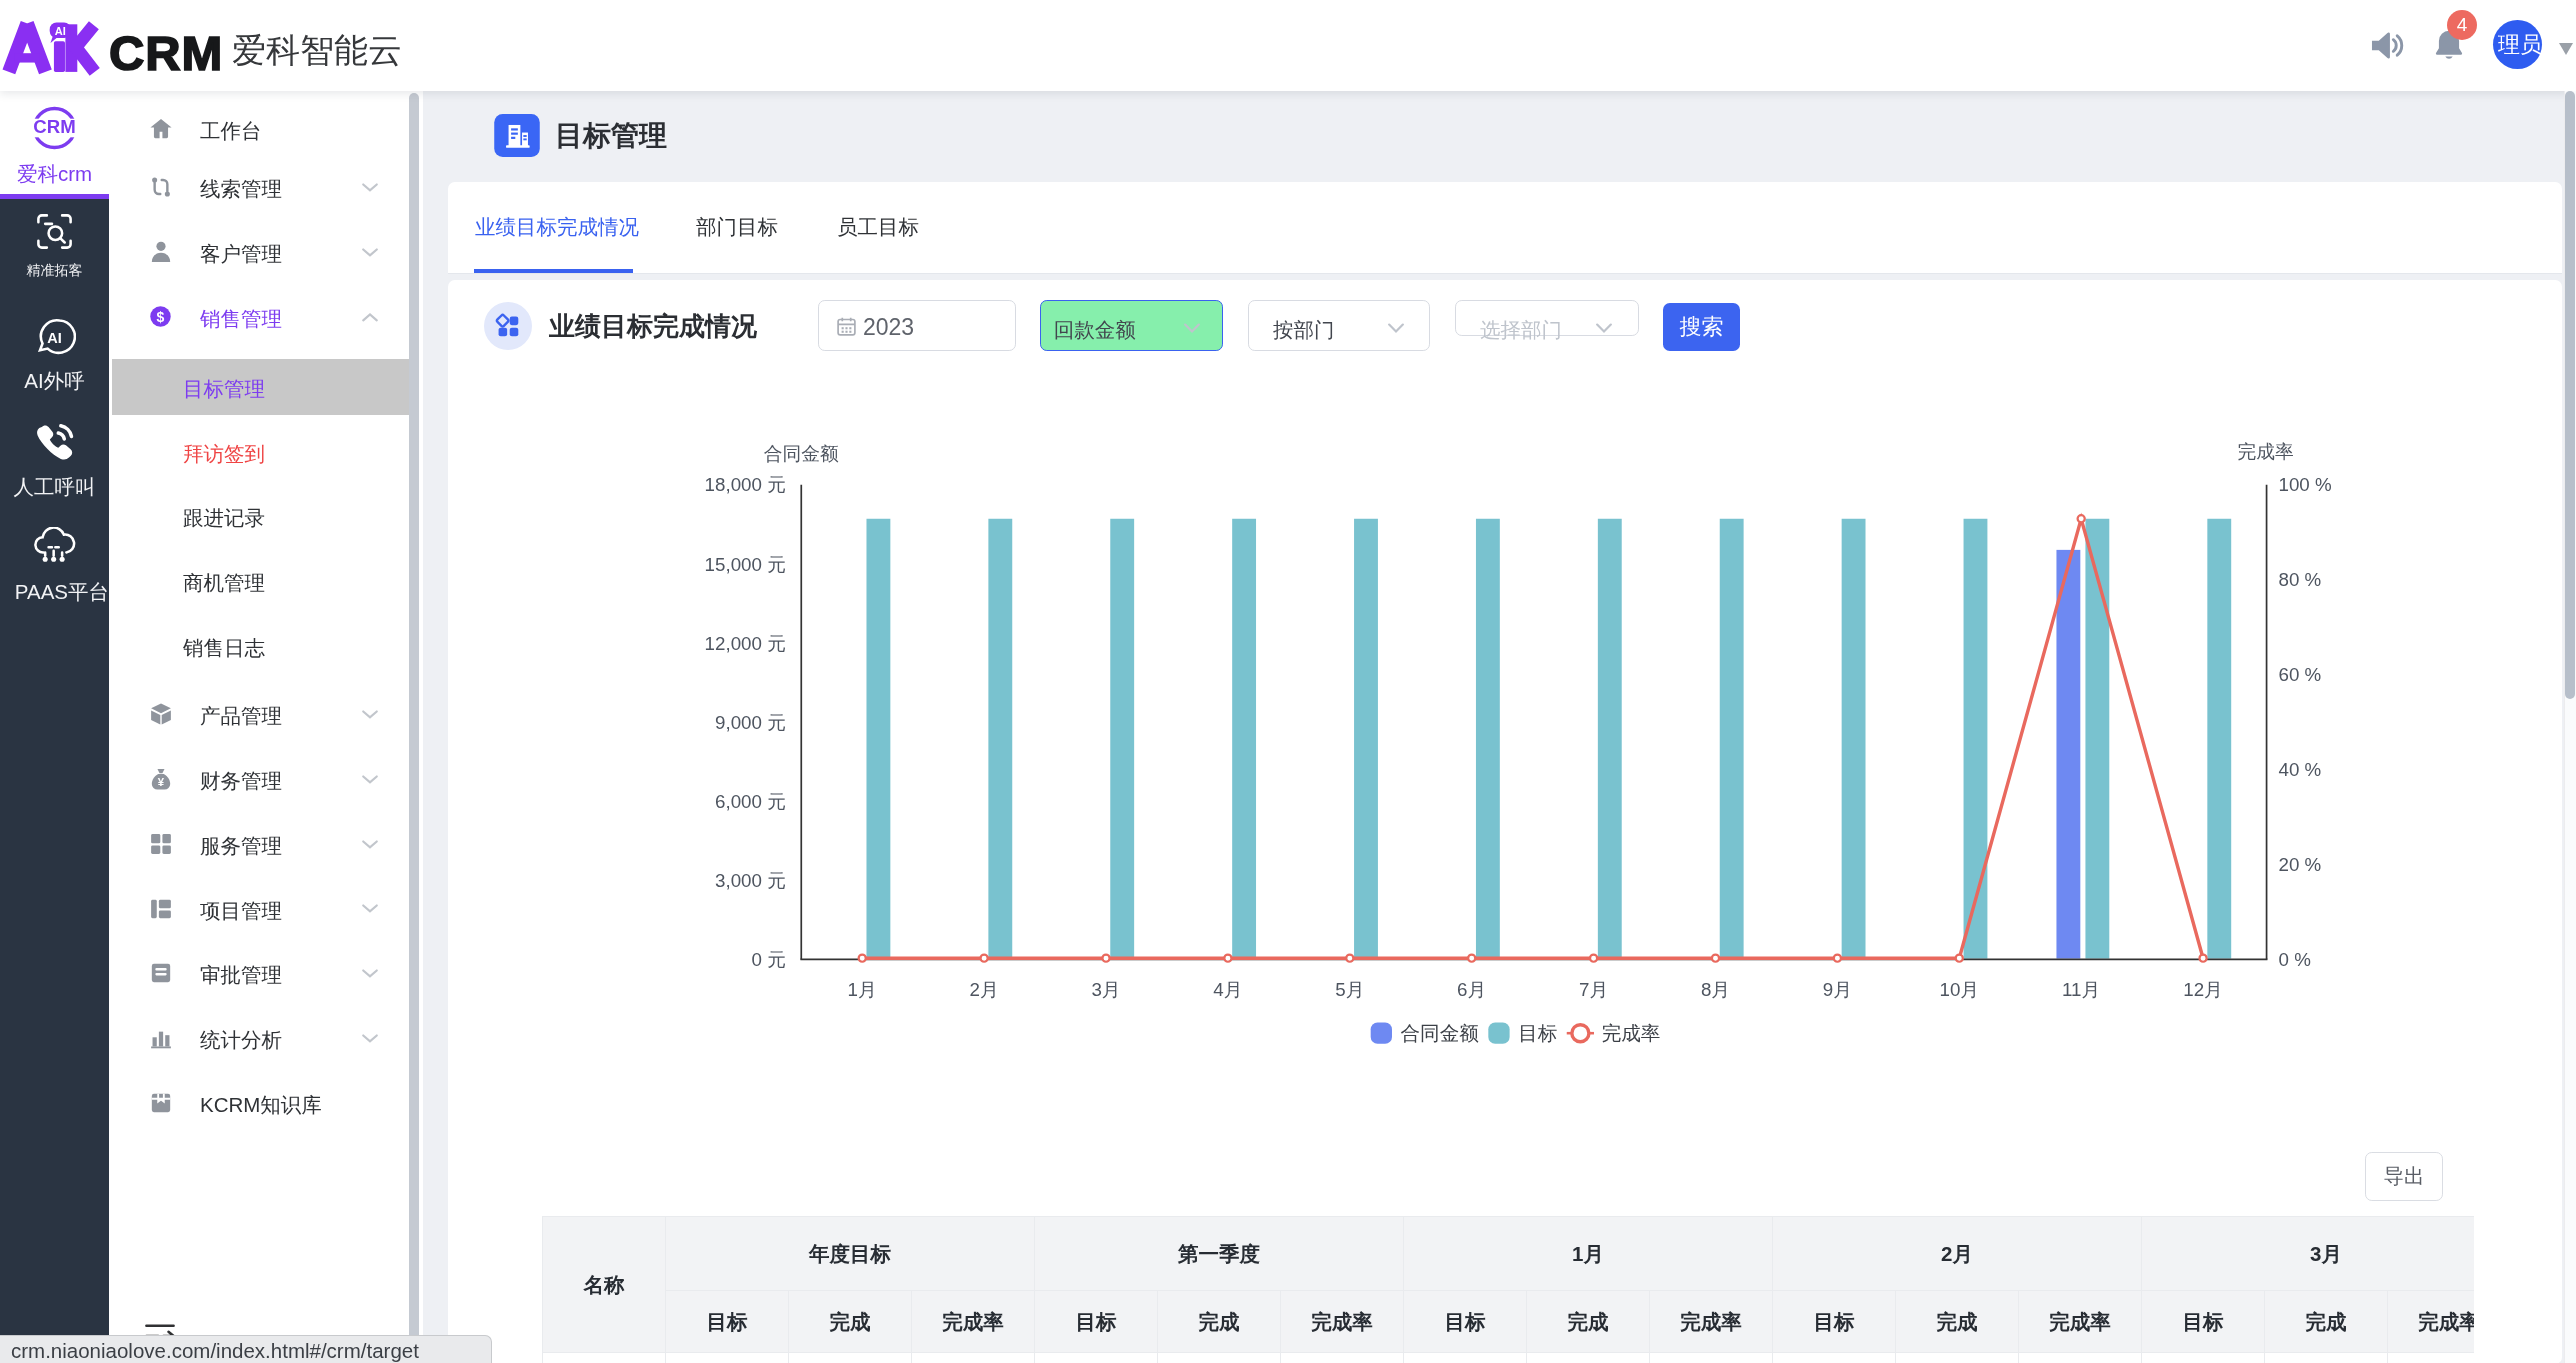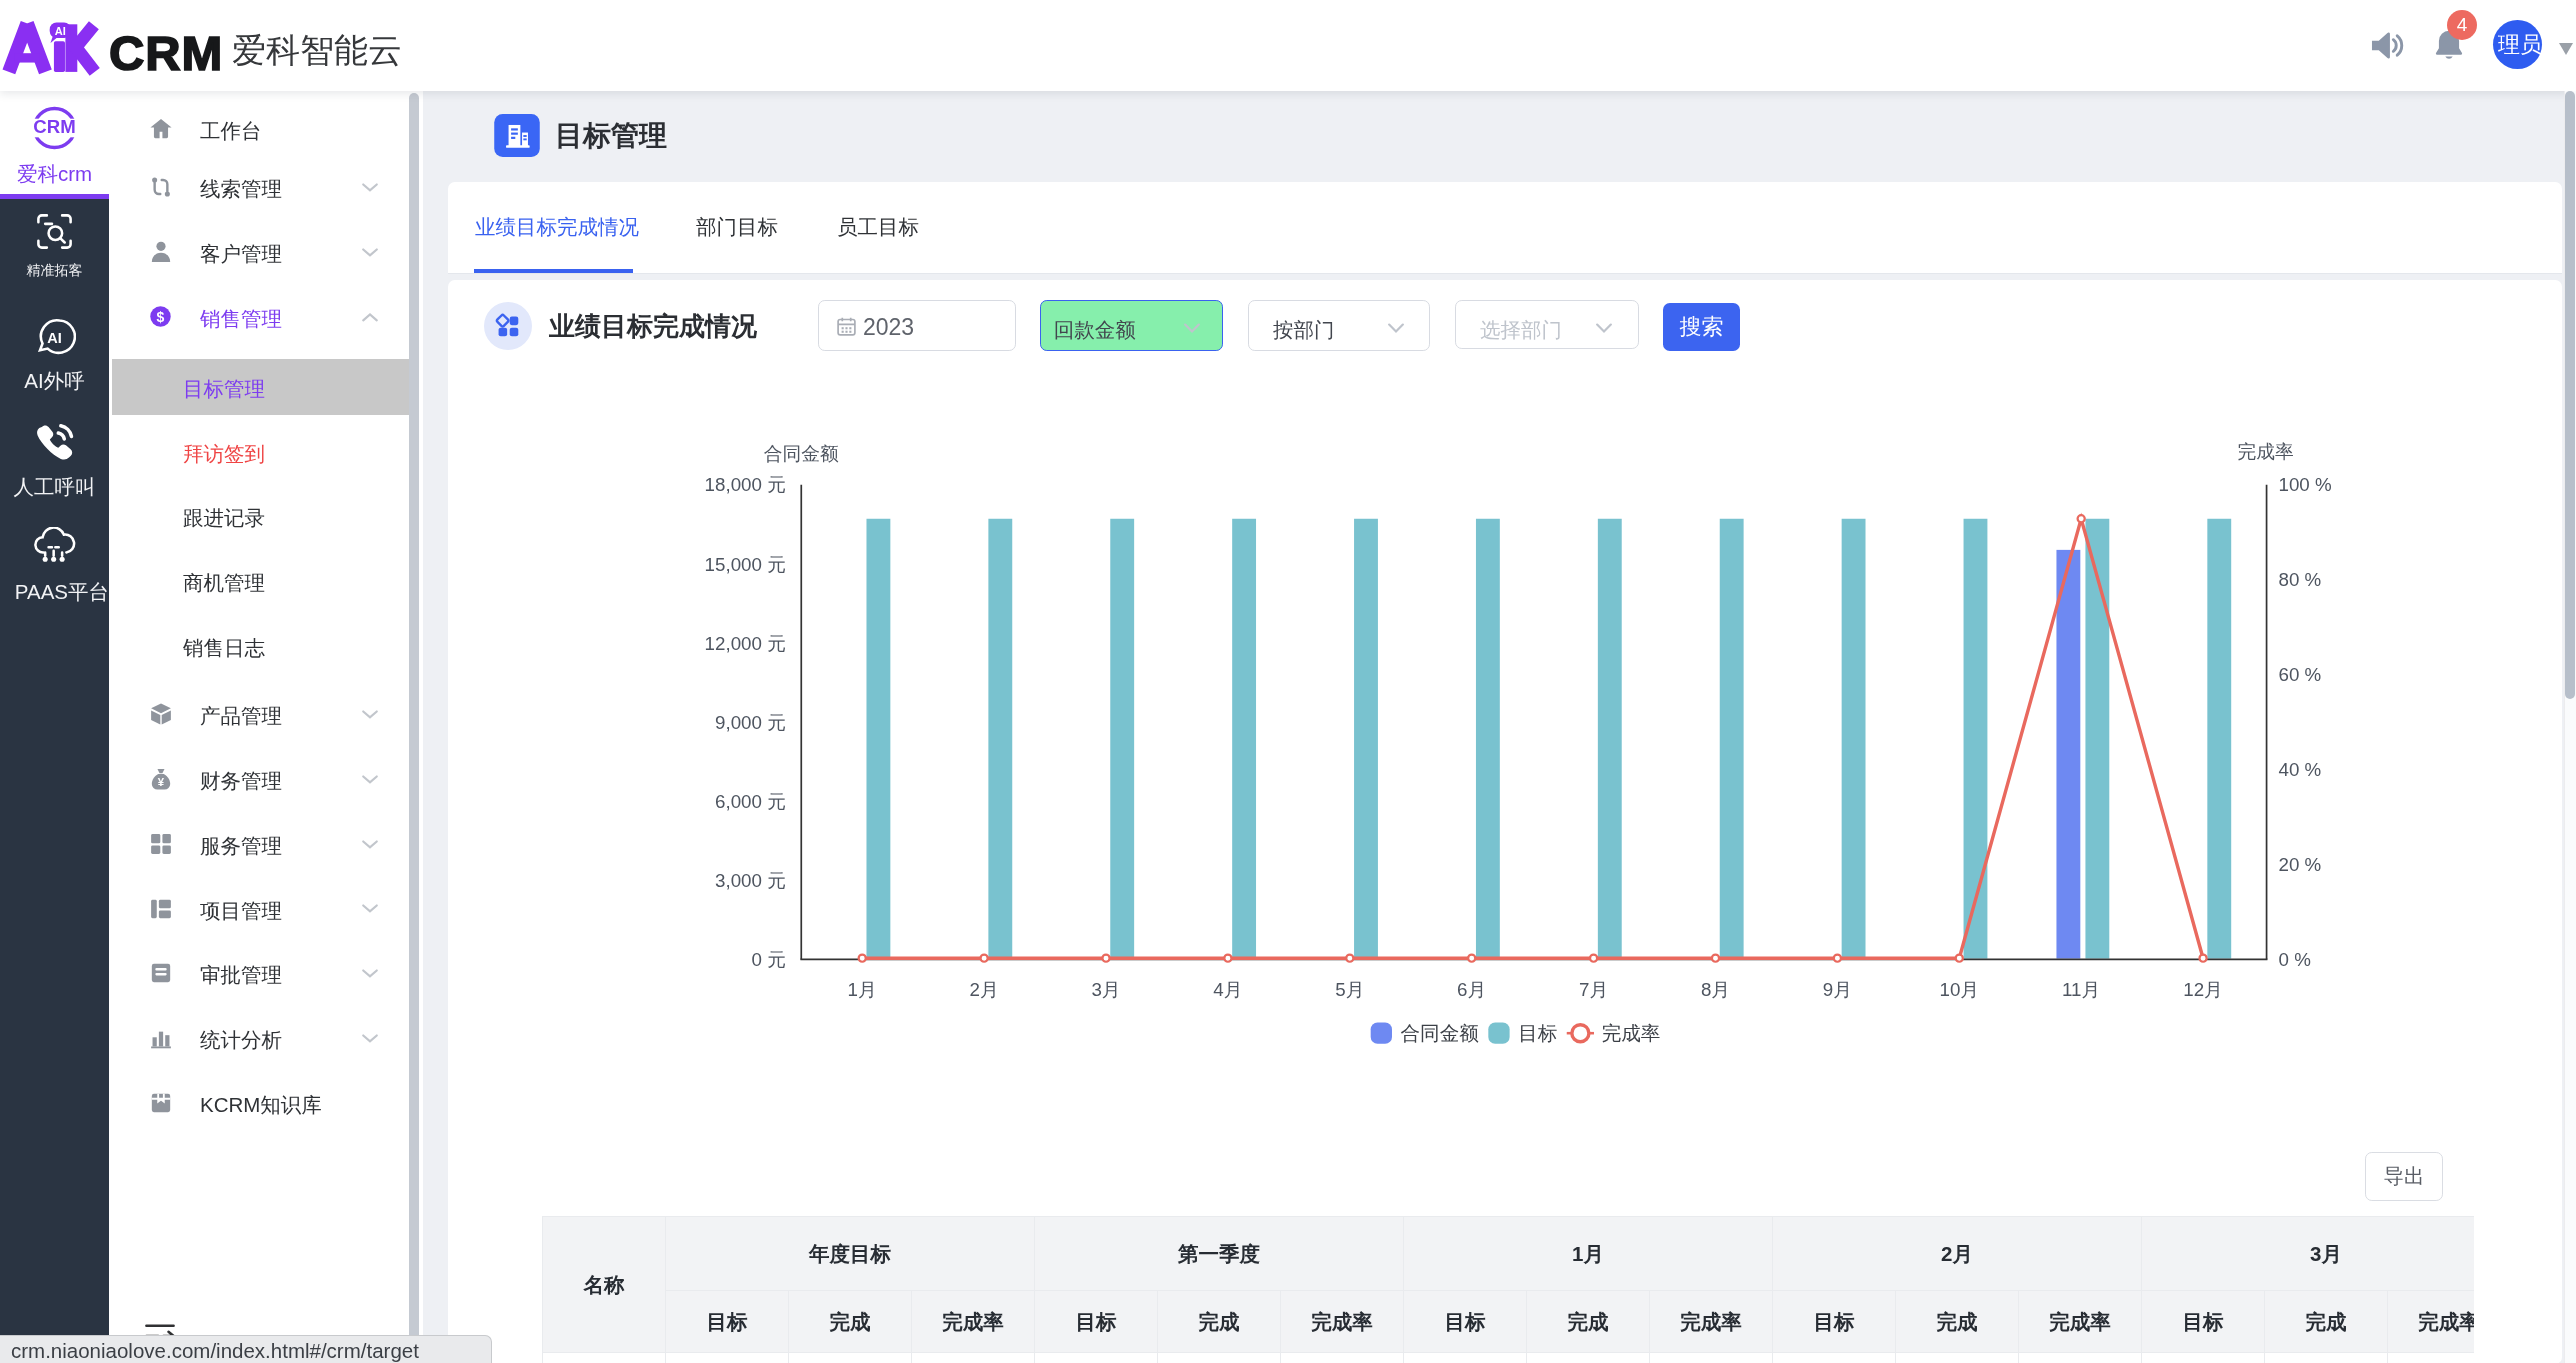--- a/index.html
+++ b/index.html
@@ -244,21 +244,21 @@
   <div class="abs" style="left:139px;top:14.5px"><svg width="24" height="24" viewBox="0 0 28 28" fill="none" stroke="#bfc4cc" stroke-width="2.6" stroke-linecap="round">
         <path d="M6 10 l8 8 8-8"></path>
       </svg></div>
 </div>
 <div class="abs" style="left:1248px;top:300px;width:182px;height:51px;border:1.7px solid #d8dbe2;border-radius:6.8px;background:#fff">
   <div class="abs" style="left:24px;top:14.5px;font-size:20.5px;color:#42464e">按部门</div>
   <div class="abs" style="left:135px;top:14.5px"><svg width="24" height="24" viewBox="0 0 28 28" fill="none" stroke="#bfc4cc" stroke-width="2.6" stroke-linecap="round">
         <path d="M6 10 l8 8 8-8"></path>
       </svg></div>
 </div>
-<div class="abs" style="left:1455px;top:300px;width:184px;height:49px;border:1.7px solid #d8dbe2;border-radius:6.8px;background:#fff">
+<div class="abs" style="left:1455px;top:300px;width:184px;height:36px;border:1.7px solid #d8dbe2;border-radius:6.8px;background:#fff">
   <div class="abs" style="left:24px;top:14.5px;font-size:20.5px;color:#bfc4cc">选择部门</div>
   <div class="abs" style="left:136px;top:14.5px"><svg width="24" height="24" viewBox="0 0 28 28" fill="none" stroke="#bfc4cc" stroke-width="2.6" stroke-linecap="round">
         <path d="M6 10 l8 8 8-8"></path>
       </svg></div>
 </div>
 <div class="abs" style="left:1663px;top:303px;width:77px;height:48px;background:#3c64f0;border-radius:6.8px;color:#fff;font-size:22px;text-align:center;line-height:48px">搜索</div>
 
 <svg width="2576" height="1364" viewBox="0 0 3022 1600" style="position:absolute;left:0;top:0;pointer-events:none">
 <text x="940.0" y="540" text-anchor="middle" font-size="22" fill="#4e5560">合同金额</text>
 <text x="2658.0" y="537" text-anchor="middle" font-size="22" fill="#4e5560">完成率</text>

